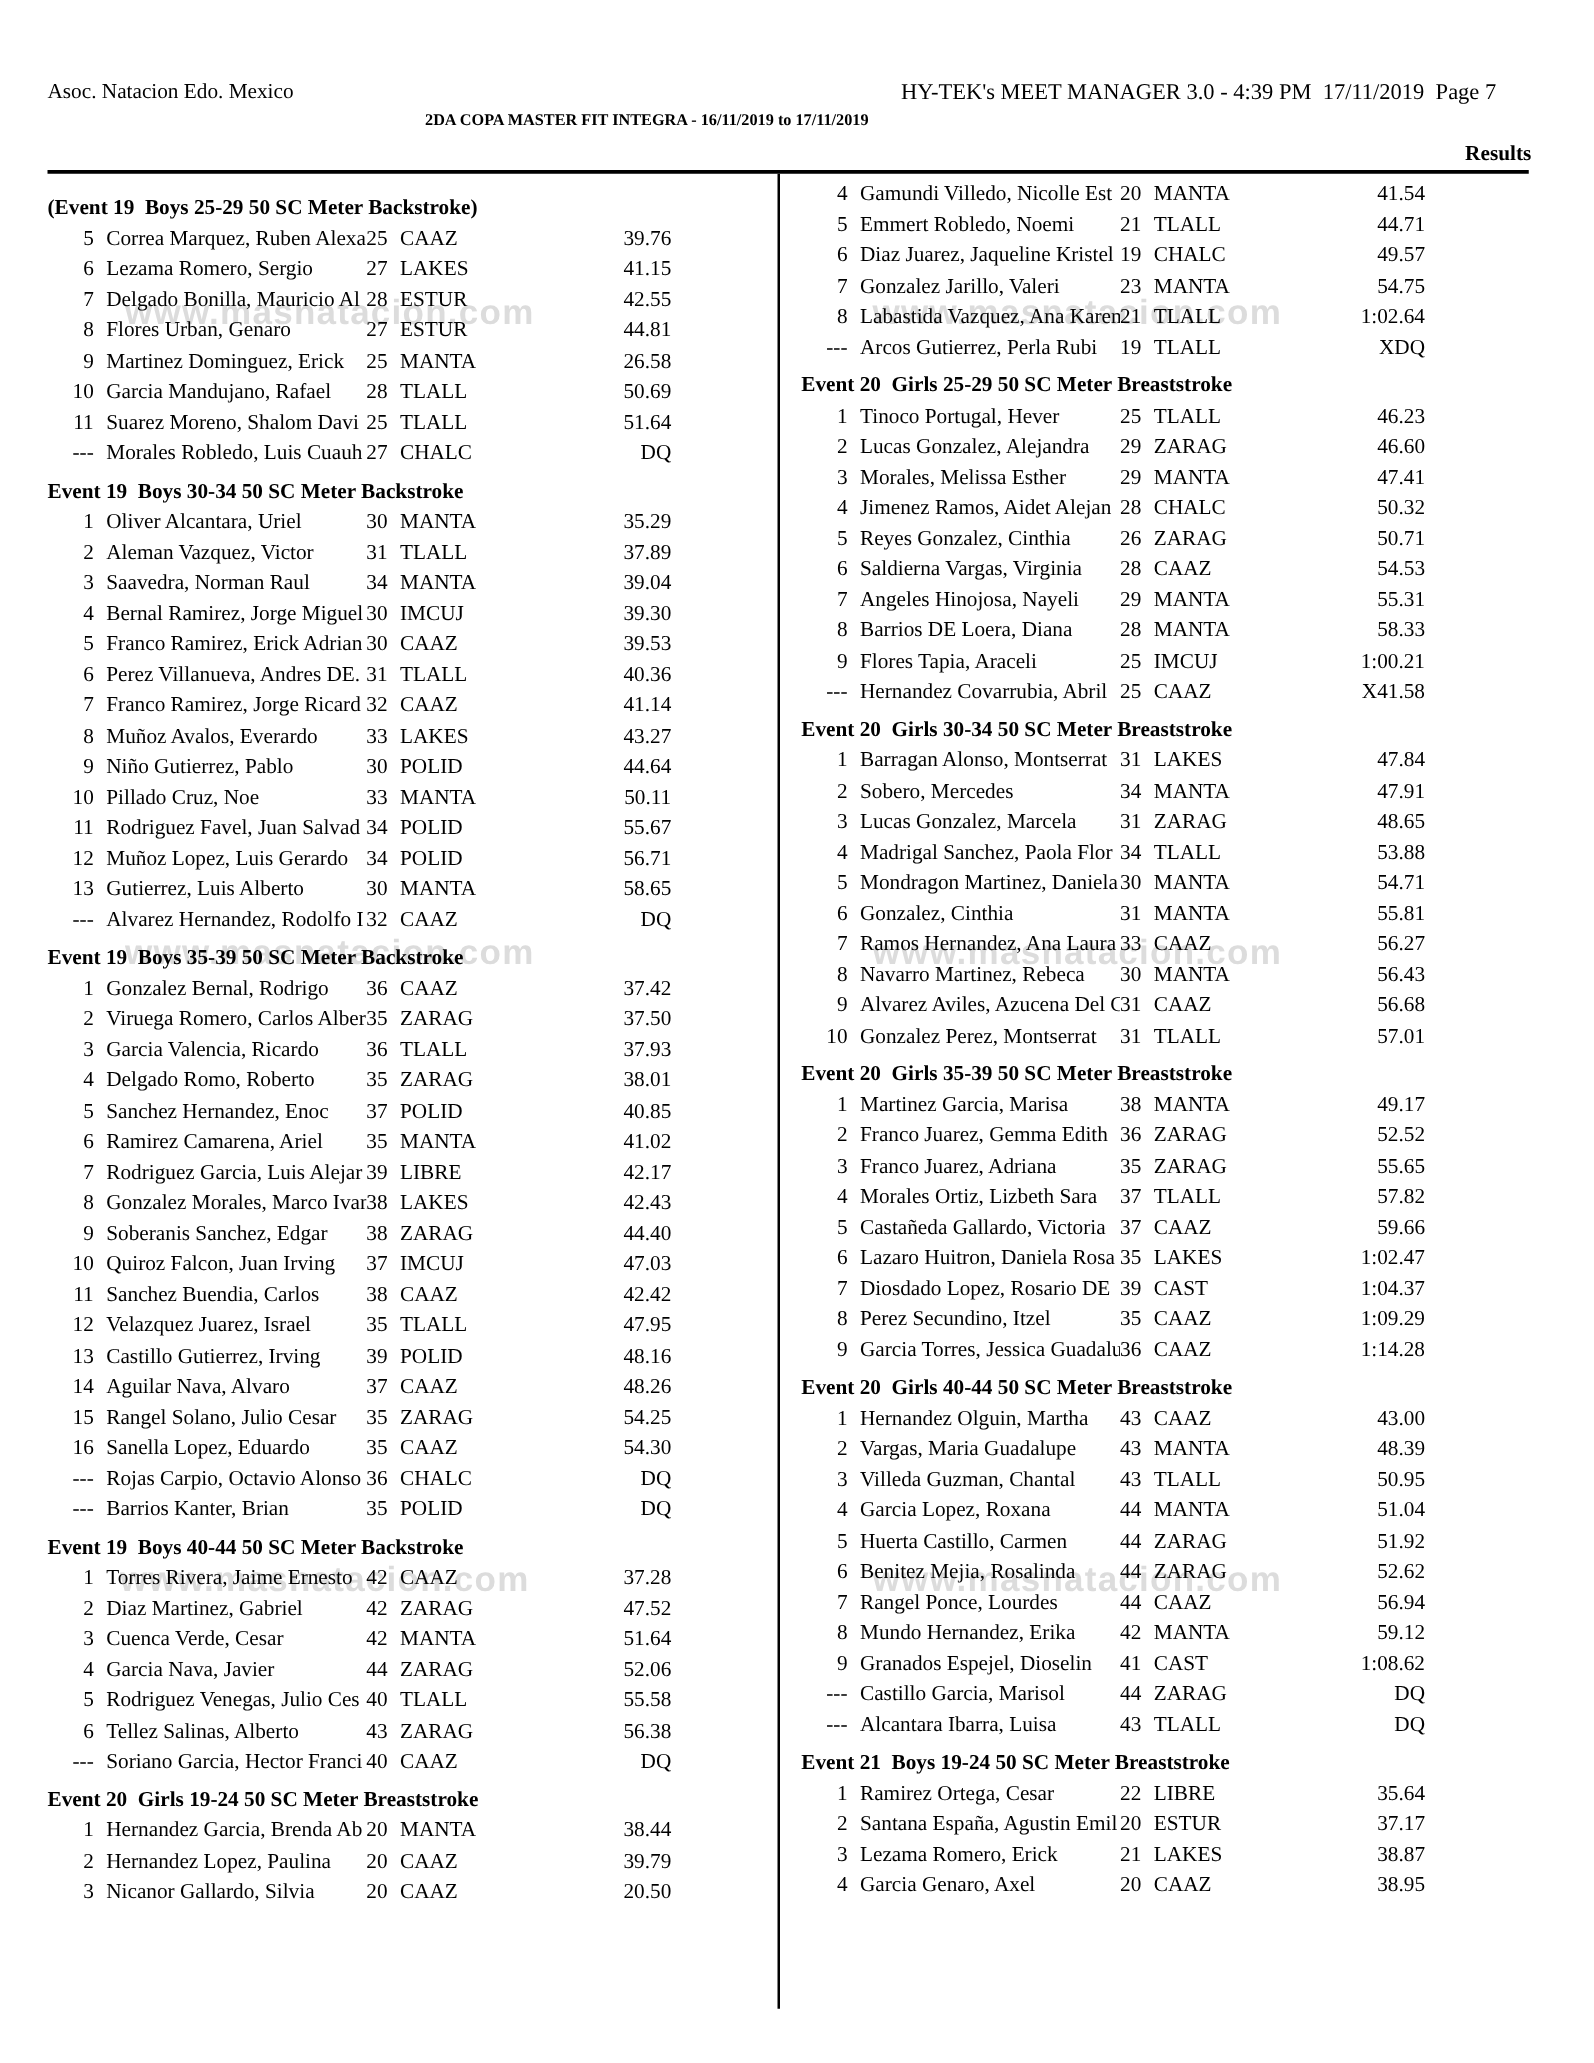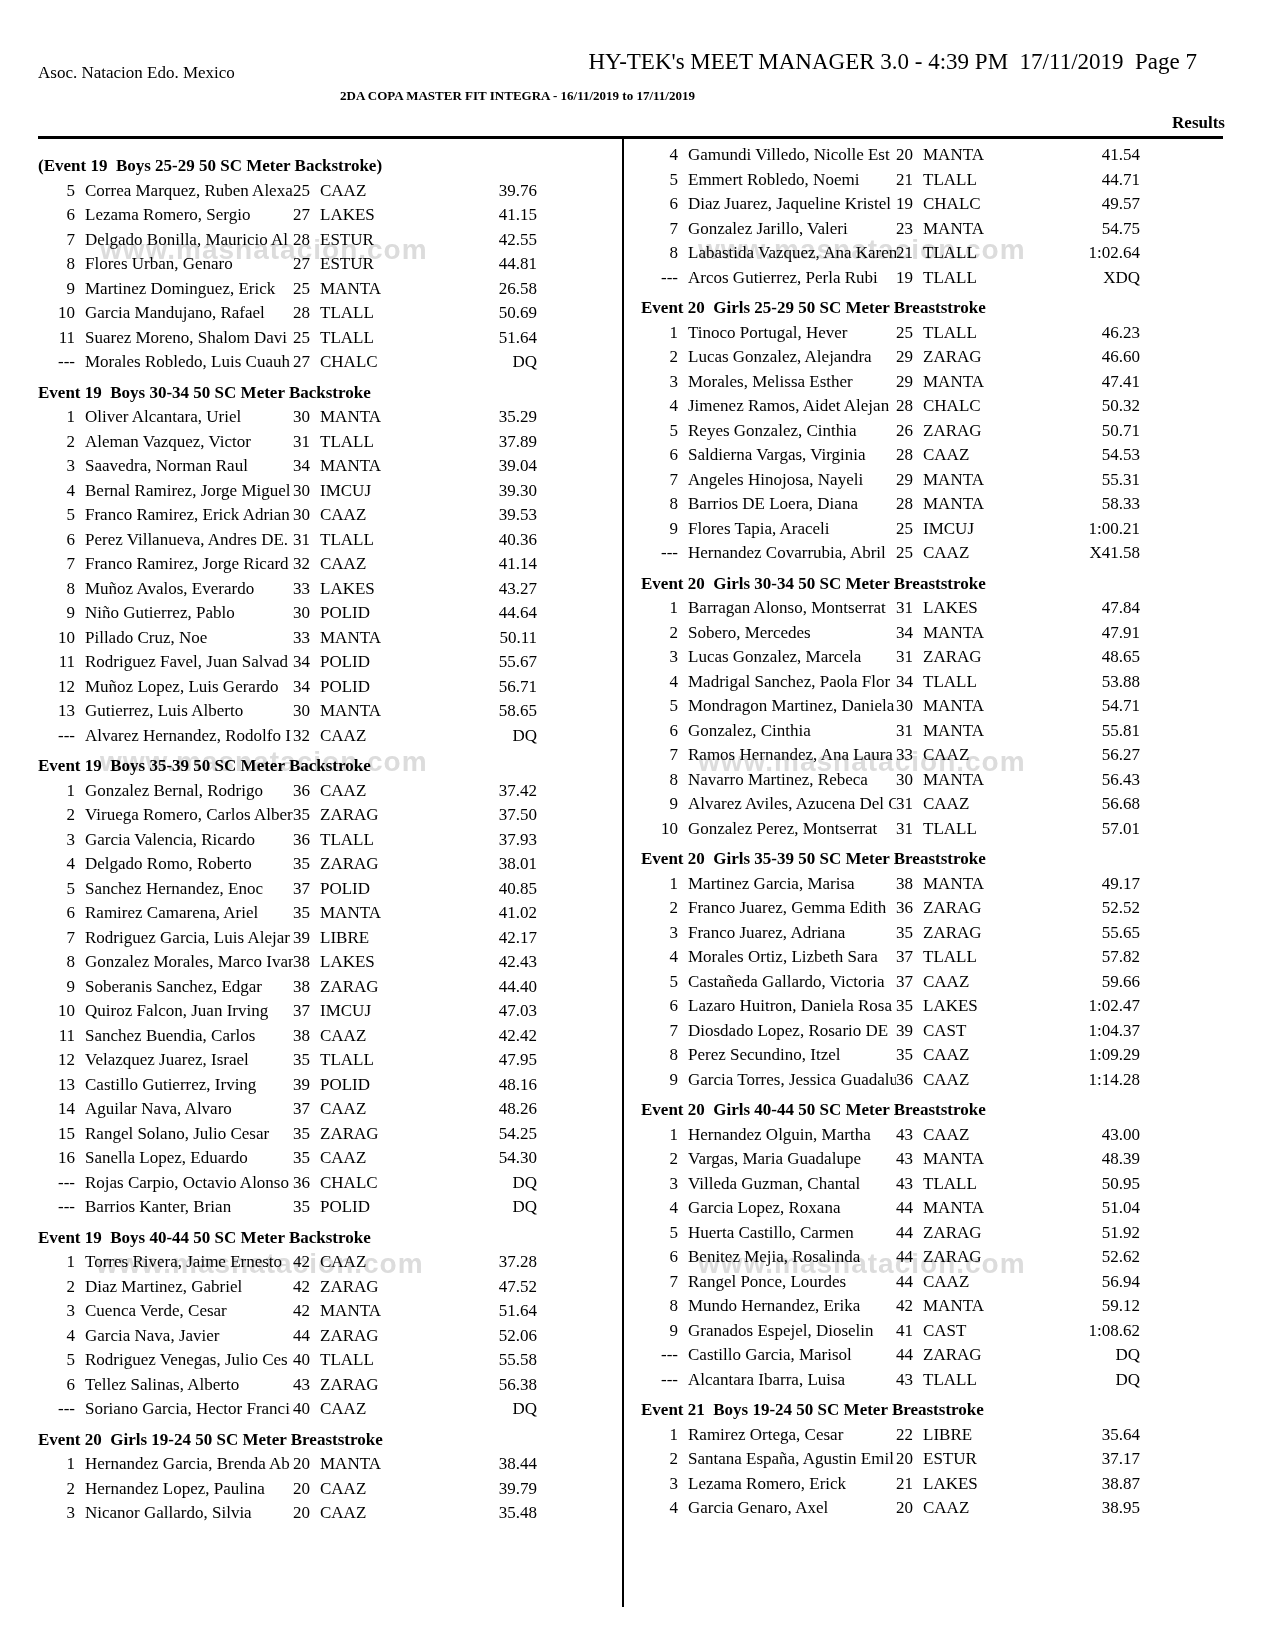--- a/index.html
+++ b/index.html
@@ -3,21 +3,21 @@
 <meta charset="utf-8">
 <style>
   html,body { margin:0; padding:0; }
   body {
     width:1275px; height:1650px; position:relative;
     background:#ffffff; color:#000;
     font-family:"Liberation Serif", serif;
     overflow:hidden;
   }
   .hdr-left  { position:absolute; left:38px;  top:63px; font-size:17px; white-space:pre; }
-  .hdr-right { position:absolute; right:78px; top:49px; font-size:23px; white-space:pre; }
+  .hdr-right { position:absolute; right:78px; top:63px; font-size:18px; white-space:pre; }
   .title-line   { position:absolute; left:340px; top:88px;  width:885px; text-align:left; font-weight:bold; font-size:13px; white-space:pre; }
   .results-line { position:absolute; left:340px; top:113px; width:885px; text-align:right; font-weight:bold; font-size:17px; }
   .rule    { position:absolute; left:38px; top:136px; width:1185px; height:3px; background:#000; }
   .divider { position:absolute; left:622px; top:139px; width:2px; height:1468px; background:#000; }
 
   .col { position:absolute; top:143px; width:500px; z-index:2; }
   .col-left  { left:38px; }
   .col-right { left:641px; }
 
   .ev-header { font-weight:bold; font-size:17px; line-height:24.5px; margin-top:6px; white-space:pre; }
@@ -417,21 +417,21 @@
         <span class="name">Hernandez Lopez, Paulina</span>
         <span class="age">20</span>
         <span class="team">CAAZ</span>
         <span class="time">39.79</span>
       </div>
       <div class="row">
         <span class="place">3</span>
         <span class="name">Nicanor Gallardo, Silvia</span>
         <span class="age">20</span>
         <span class="team">CAAZ</span>
-        <span class="time">35.48</span>
+        <span class="time">20.50</span>
       </div>
     </div>
   </div>
 <div class="col col-right" id="col-right">
     <div class="section">
       <div class="row">
         <span class="place">4</span>
         <span class="name">Gamundi Villedo, Nicolle Est</span>
         <span class="age">20</span>
         <span class="team">MANTA</span>

